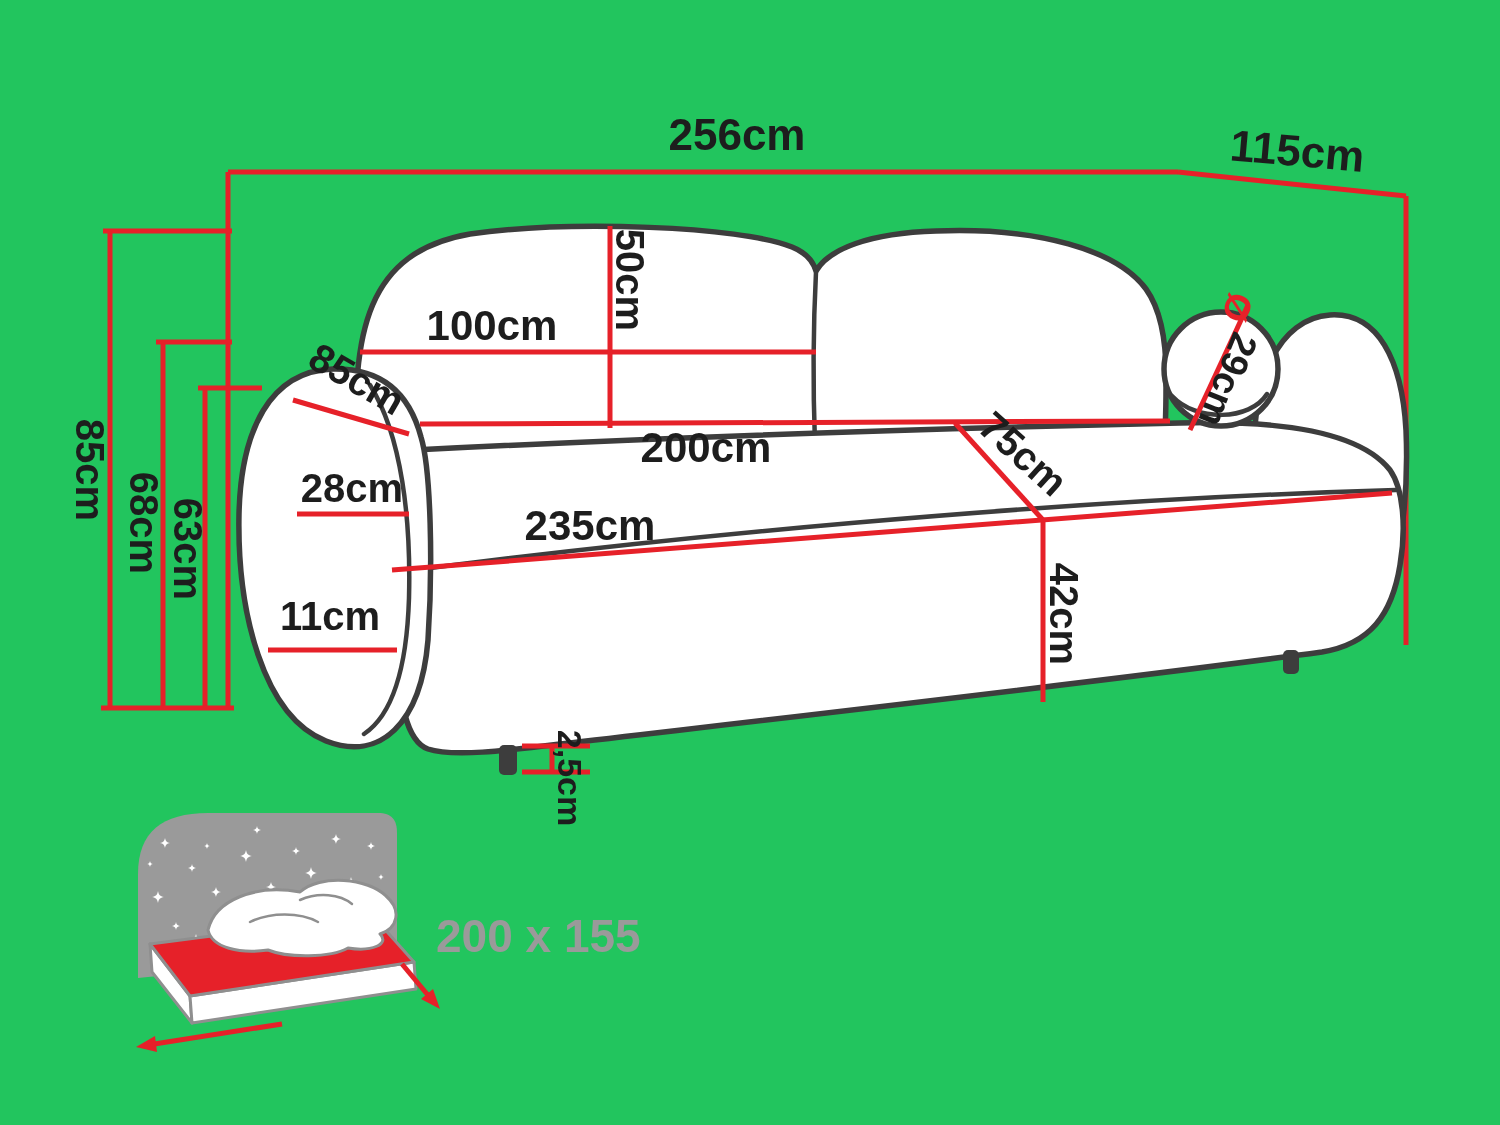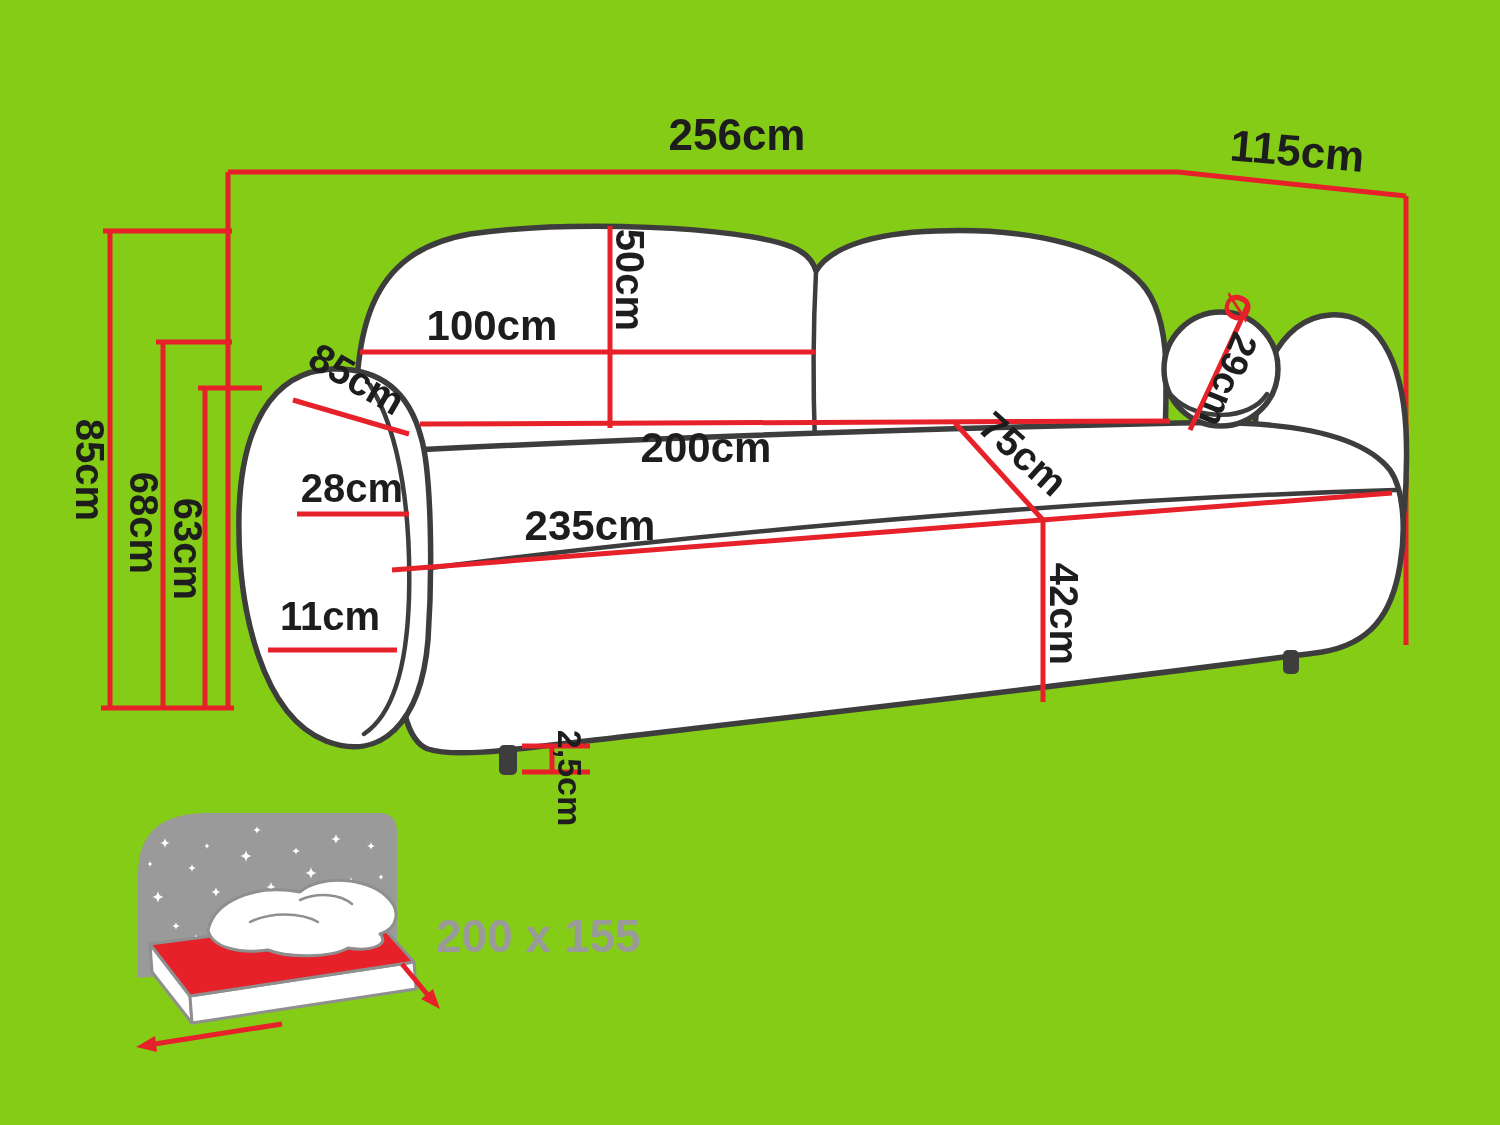--- a/index.html
+++ b/index.html
@@ -1,16 +1,16 @@
 <!DOCTYPE html>
 <html><head>
 <meta charset="utf-8">
 <style>
   html,body{margin:0;padding:0;background:#ffffff;}
-  .stage{position:relative;width:1500px;height:1125px;background:#84cc16;overflow:hidden;}
+  .stage{position:relative;width:1500px;height:1125px;background:#22c55e;overflow:hidden;}
   svg{display:block;}
   text{font-family:"Liberation Sans", sans-serif;font-weight:700;fill:#1d1d1d;}
   .redtext{fill:#e62129;}
   .graytext{fill:#9a9a9a;}
   .red-line{stroke:#e62129;stroke-width:5;fill:none;}
   .body{fill:#ffffff;stroke:#3d3d3d;stroke-width:5.5;stroke-linejoin:round;stroke-linecap:round;}
   .detail{fill:none;stroke:#3d3d3d;stroke-width:4.5;stroke-linecap:round;}
   .leg{fill:#3d3d3d;}
   .grayshape{fill:#ffffff;stroke:#8f8f8f;stroke-width:3;stroke-linejoin:round;}
   .redshape{fill:#e62129;stroke:#8f8f8f;stroke-width:3;stroke-linejoin:round;}

